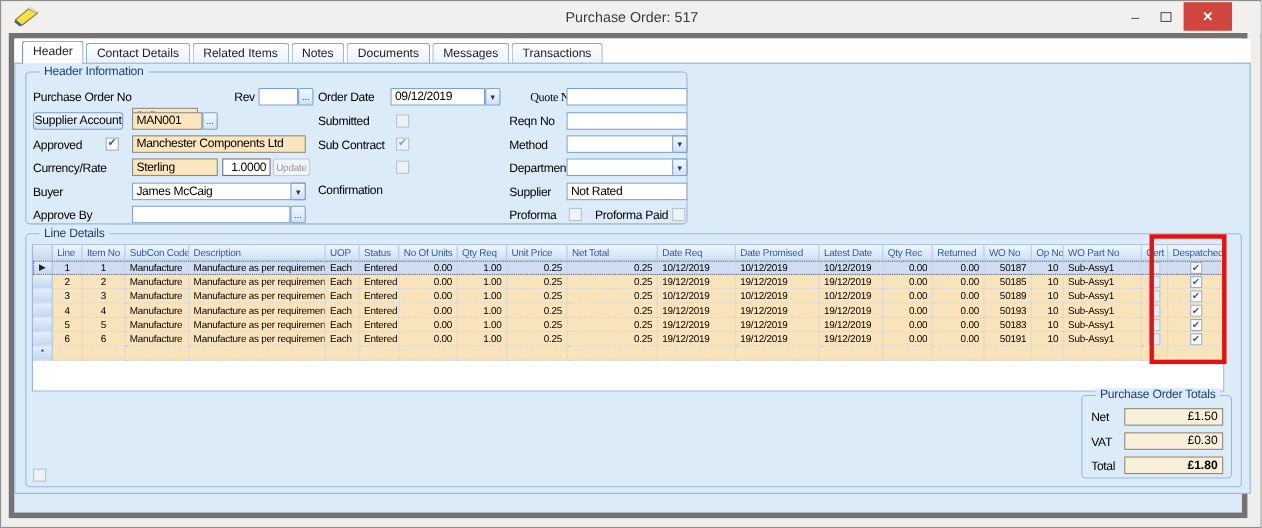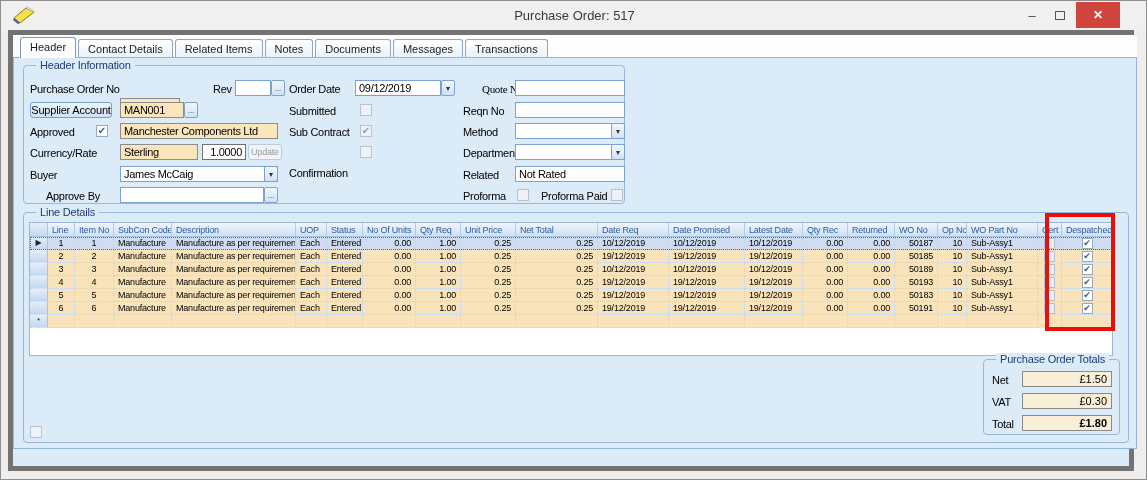--- a/index.html
+++ b/index.html
@@ -132,24 +132,24 @@
         <div class="push dis" style="left:224px; top:78px; width:34px; height:16px; font-size:9px;">Update</div>
         <div class="lbl" style="left:265px; top:81px;margin-top:20px;">Confirmation</div>
         <div class="cb dis" style="left:336px; top:80px;"></div>
         <div class="lbl" style="left:439px; top:81px;">Department</div>
         <div class="fld" style="left:491px; top:78px; width:110px;"></div>
         <div class="mini" style="left:587px; top:78px; width:14px;">▾</div>
 
         <div class="lbl" style="left:6px; top:103px;">Buyer</div>
         <div class="fld" style="left:96px; top:100px; width:158px;">James McCaig</div>
         <div class="mini" style="left:240px; top:100px; width:14px;">▾</div>
-        <div class="lbl" style="left:439px; top:103px;">Related</div>
+        <div class="lbl" style="left:439px; top:103px;">Supplier</div>
         <div class="fld" style="left:491px; top:100px; width:110px;">Not Rated</div>
 
-        <div class="lbl" style="left:22px; top:124px;">Approve By</div>
+        <div class="lbl" style="left:6px; top:124px;">Approve By</div>
         <div class="fld" style="left:96px; top:121px; width:144px;"></div>
         <div class="mini" style="left:240px; top:121px; width:14px;">...</div>
         <div class="lbl" style="left:439px; top:124px;">Proforma</div>
         <div class="cb dis" style="left:493px; top:123px;"></div>
         <div class="lbl" style="left:517px; top:124px;">Proforma Paid</div>
         <div class="cb dis" style="left:587px; top:123px;"></div>
       </div>
 
       <div class="group" style="left:9px; top:154px; width:1106px; height:231px;">
         <span class="legend">Line Details</span>

